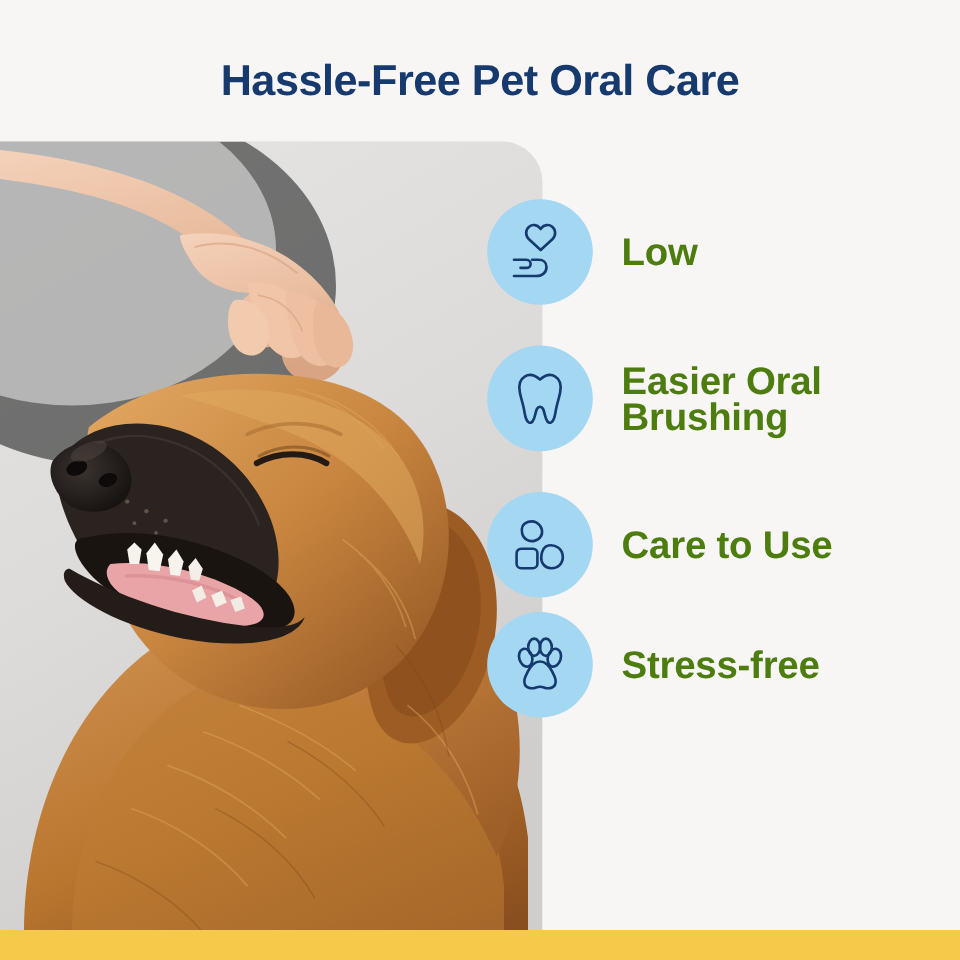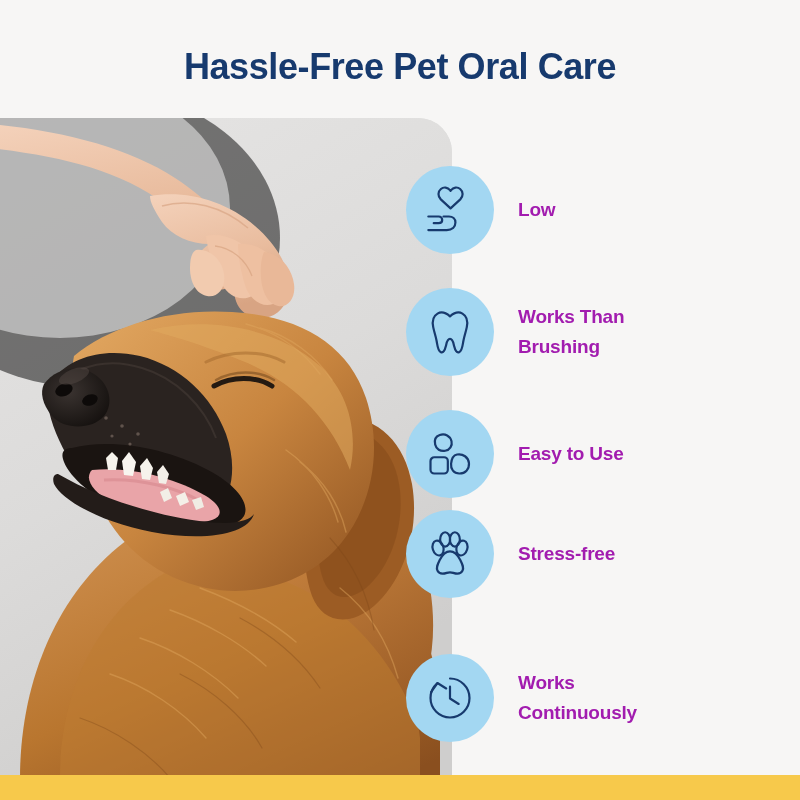--- a/index.html
+++ b/index.html
@@ -75,24 +75,24 @@
     stroke:#173a6e;
     fill:none;
     stroke-width:2.2;
     stroke-linecap:round;
     stroke-linejoin:round;
     vector-effect:non-scaling-stroke;
   }
 
   .feature-label {
     margin-left:24px;
-    font-size:19px;
+    font-size:32px;
     font-weight:bold;
     line-height:30px;
-    color:#a21caf;
+    color:#4d7c0f;
     letter-spacing:-0.2px;
     max-width:260px;
   }
 
   
   #bottom-bar {
     position:absolute;
     left:0; bottom:0;
     width:800px; height:25px;
     background:#f7c94b;
@@ -265,38 +265,38 @@
         <svg viewBox="0 0 48 48">
           <path d="M24 9.5 C20.5 6.5 16 5 12.5 7 C8.5 9.3 7.5 14.5 8.5 19.5
                    C9.4 24 10.6 27 11.6 32 C12.4 36 12.6 41 15.3 42.4
                    C17.8 43.7 19.2 41 20.2 37 C21 33.6 21.4 30.4 24 30.4
                    C26.6 30.4 27 33.6 27.8 37 C28.8 41 30.2 43.7 32.7 42.4
                    C35.4 41 35.6 36 36.4 32 C37.4 27 38.6 24 39.5 19.5
                    C40.5 14.5 39.5 9.3 35.5 7 C32 5 27.5 6.5 24 9.5 Z"></path>
         </svg>
       </div>
       <div class="feature-label">
-        <span>Works Than</span><br>
+        <span>Easier Oral</span><br>
         <span>Brushing</span>
       </div>
     </div>
 
     <div class="feature f2">
       <div class="icon-circle">
         <svg viewBox="0 0 48 48">
           <path d="M14.5 6.5 C19.5 4.8 24.2 7.4 25.4 12.2 C26.4 16.2 23.8 20.2 19.6 21
                    C15.2 21.9 11.2 19.5 10.3 15.3 C9.4 11.2 10.6 7.8 14.5 6.5 Z"></path>
           <path d="M9.5 27 L18.5 27 C20.4 27 22 28.6 22 30.5 L22 38.5 C22 40.4 20.4 42 18.5 42
                    L9.5 42 C7.6 42 6 40.4 6 38.5 L6 30.5 C6 28.6 7.6 27 9.5 27 Z"></path>
           <path d="M30.5 24.5 C36 23.5 41 27 41.5 32.5 C42 38 38 42.2 32.5 42
                    C27.5 41.8 24.5 38 25 33 C25.4 28.6 27 25.2 30.5 24.5 Z"></path>
         </svg>
       </div>
       <div class="feature-label">
-        <span>Easy to Use</span>
+        <span>Care to Use</span>
       </div>
     </div>
 
     <div class="feature f3">
       <div class="icon-circle">
         <svg viewBox="0 0 48 48">
           <ellipse cx="13" cy="18.5" rx="5" ry="7" transform="rotate(-16 13 18.5)"></ellipse>
           <ellipse cx="35" cy="18.5" rx="5" ry="7" transform="rotate(16 35 18.5)"></ellipse>
           <ellipse cx="19.5" cy="10.5" rx="4.6" ry="6.6"></ellipse>
           <ellipse cx="28.5" cy="10.5" rx="4.6" ry="6.6"></ellipse>
@@ -304,32 +304,18 @@
                    C34 42.4 30 42.4 27 41.4 C25 40.7 23 40.7 21 41.4
                    C18 42.4 14 42.4 12.5 39.5 C11 36.5 12.5 33.5 14.5 29.5
                    C16.5 25.5 19.5 21.5 24 21.5 Z"></path>
         </svg>
       </div>
       <div class="feature-label">
         <span>Stress-free</span>
       </div>
     </div>
 
-    <div class="feature f4">
-      <div class="icon-circle">
-        <svg viewBox="0 0 48 48">
-          <path d="M24 6 C33.9 6 42 14.1 42 24 C42 33.9 33.9 42 24 42
-                   C14.1 42 6 33.9 6 24 C6 18.6 8.4 13.7 12.2 10.4"></path>
-          <path d="M6.5 18.5 L12.4 10.2 L20.5 15.2"></path>
-          <path d="M24 13.5 L24 24.5 L32 29.5"></path>
-        </svg>
-      </div>
-      <div class="feature-label">
-        <span>Works</span><br>
-        <span>Continuously</span>
-      </div>
-    </div>
 
   </div>
 
   <div id="bottom-bar"></div>
 
 </div>
 
 </body></html>

